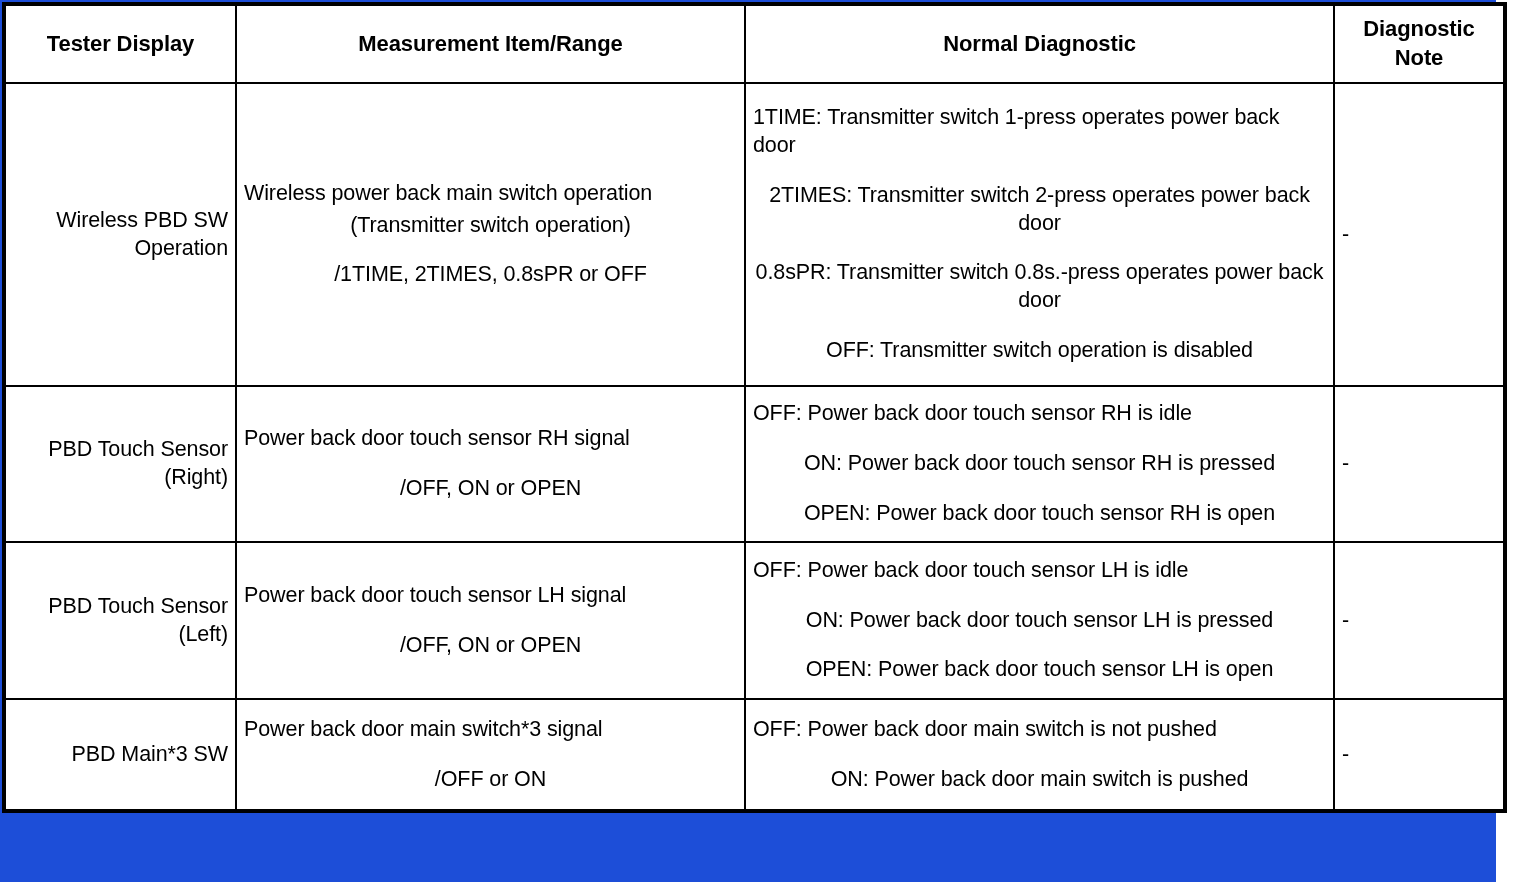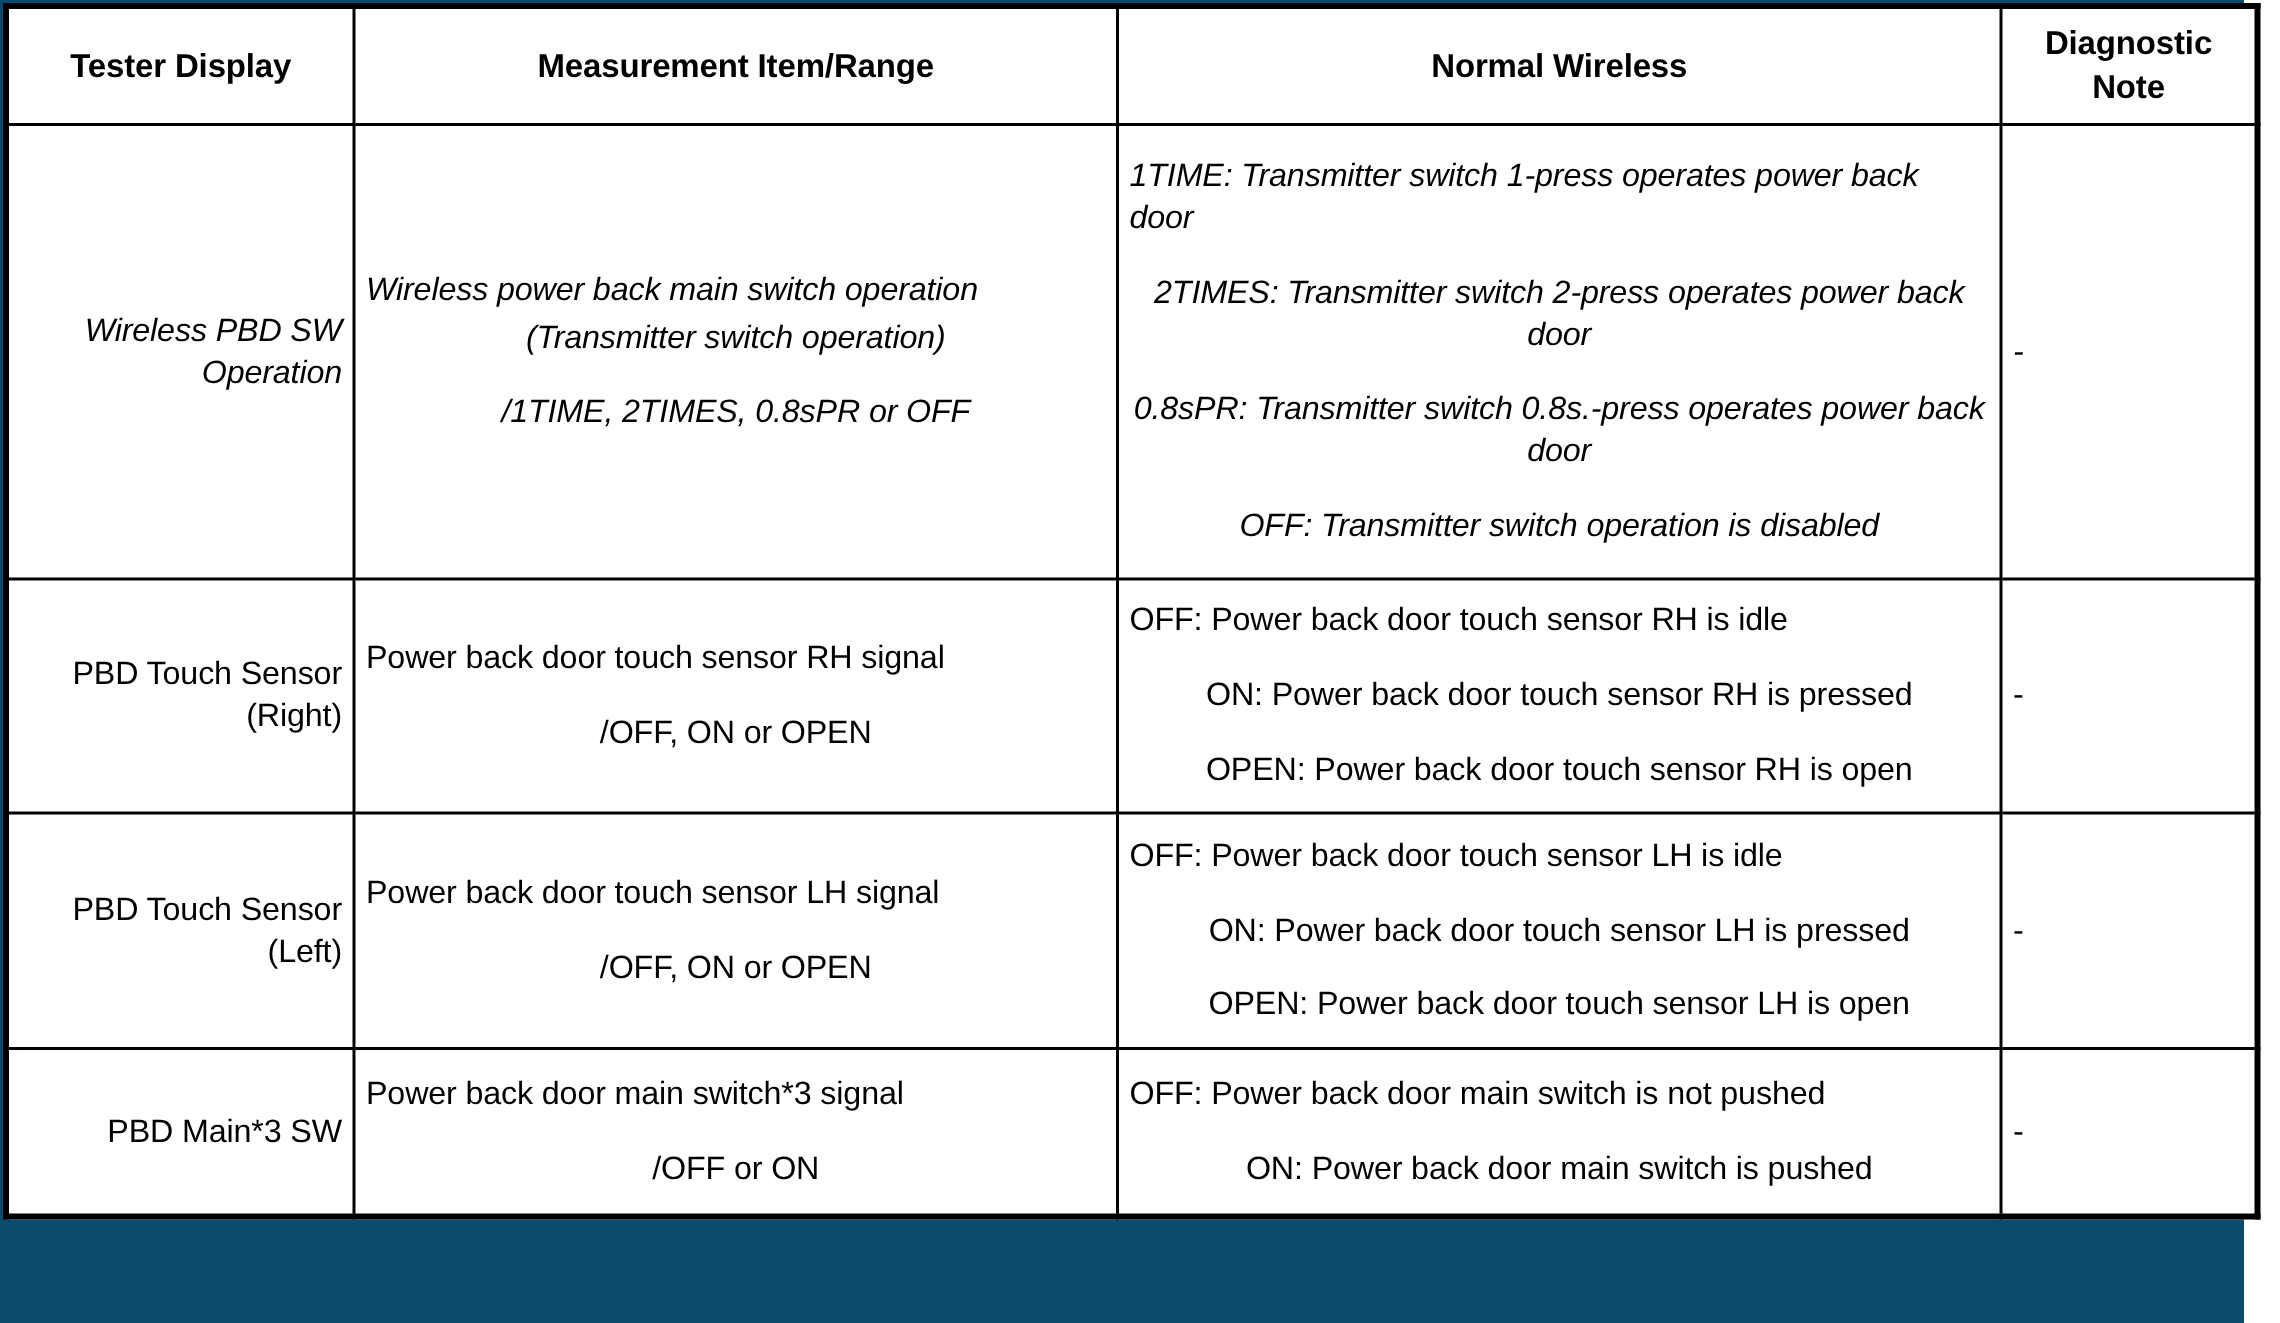--- a/index.html
+++ b/index.html
@@ -12,21 +12,21 @@
     height: 882px;
     font-family: "Liberation Sans", sans-serif;
     color: #000000;
     overflow: hidden;
   }
 
   .sheet {
     position: relative;
     width: 1496px;
     height: 882px;
-    background: #0c4a6e;
+    background: #1d4ed8;
   }
 
   table.spec-table {
     position: absolute;
     left: 2px;
     top: 2px;
     width: 1505px;
     border-collapse: collapse;
     table-layout: fixed;
     background: #ffffff;
@@ -80,21 +80,21 @@
   }
   .para + .para {
     margin-top: 22px;
     text-align: center;
   }
   .para-tight + .para-tight {
     margin-top: 4px;
   }
 
   
-  tr.row-0 td { height: 289px; font-style: italic; }
+  tr.row-0 td { height: 289px; }
   tr.row-1 td { height: 89px; }
   tr.row-2 td { height: 142px; }
   tr.row-3 td { height: 143px; }
   tr.row-4 td { height: 97px; }
 </style>
 </head>
 <body>
 
 <div class="sheet">
 
@@ -103,21 +103,21 @@
       <col class="c-tester">
       <col class="c-measure">
       <col class="c-normal">
       <col class="c-note">
     </colgroup>
 
     <thead>
       <tr>
         <th>Tester Display</th>
         <th>Measurement Item/Range</th>
-        <th>Normal Wireless</th>
+        <th>Normal Diagnostic</th>
         <th>
           <span class="hdr-note-label">Diagnostic</span>
           <span class="hdr-note-label">Note</span>
         </th>
       </tr>
     </thead>
 
     <tbody>
 
       <tr class="row-0">

